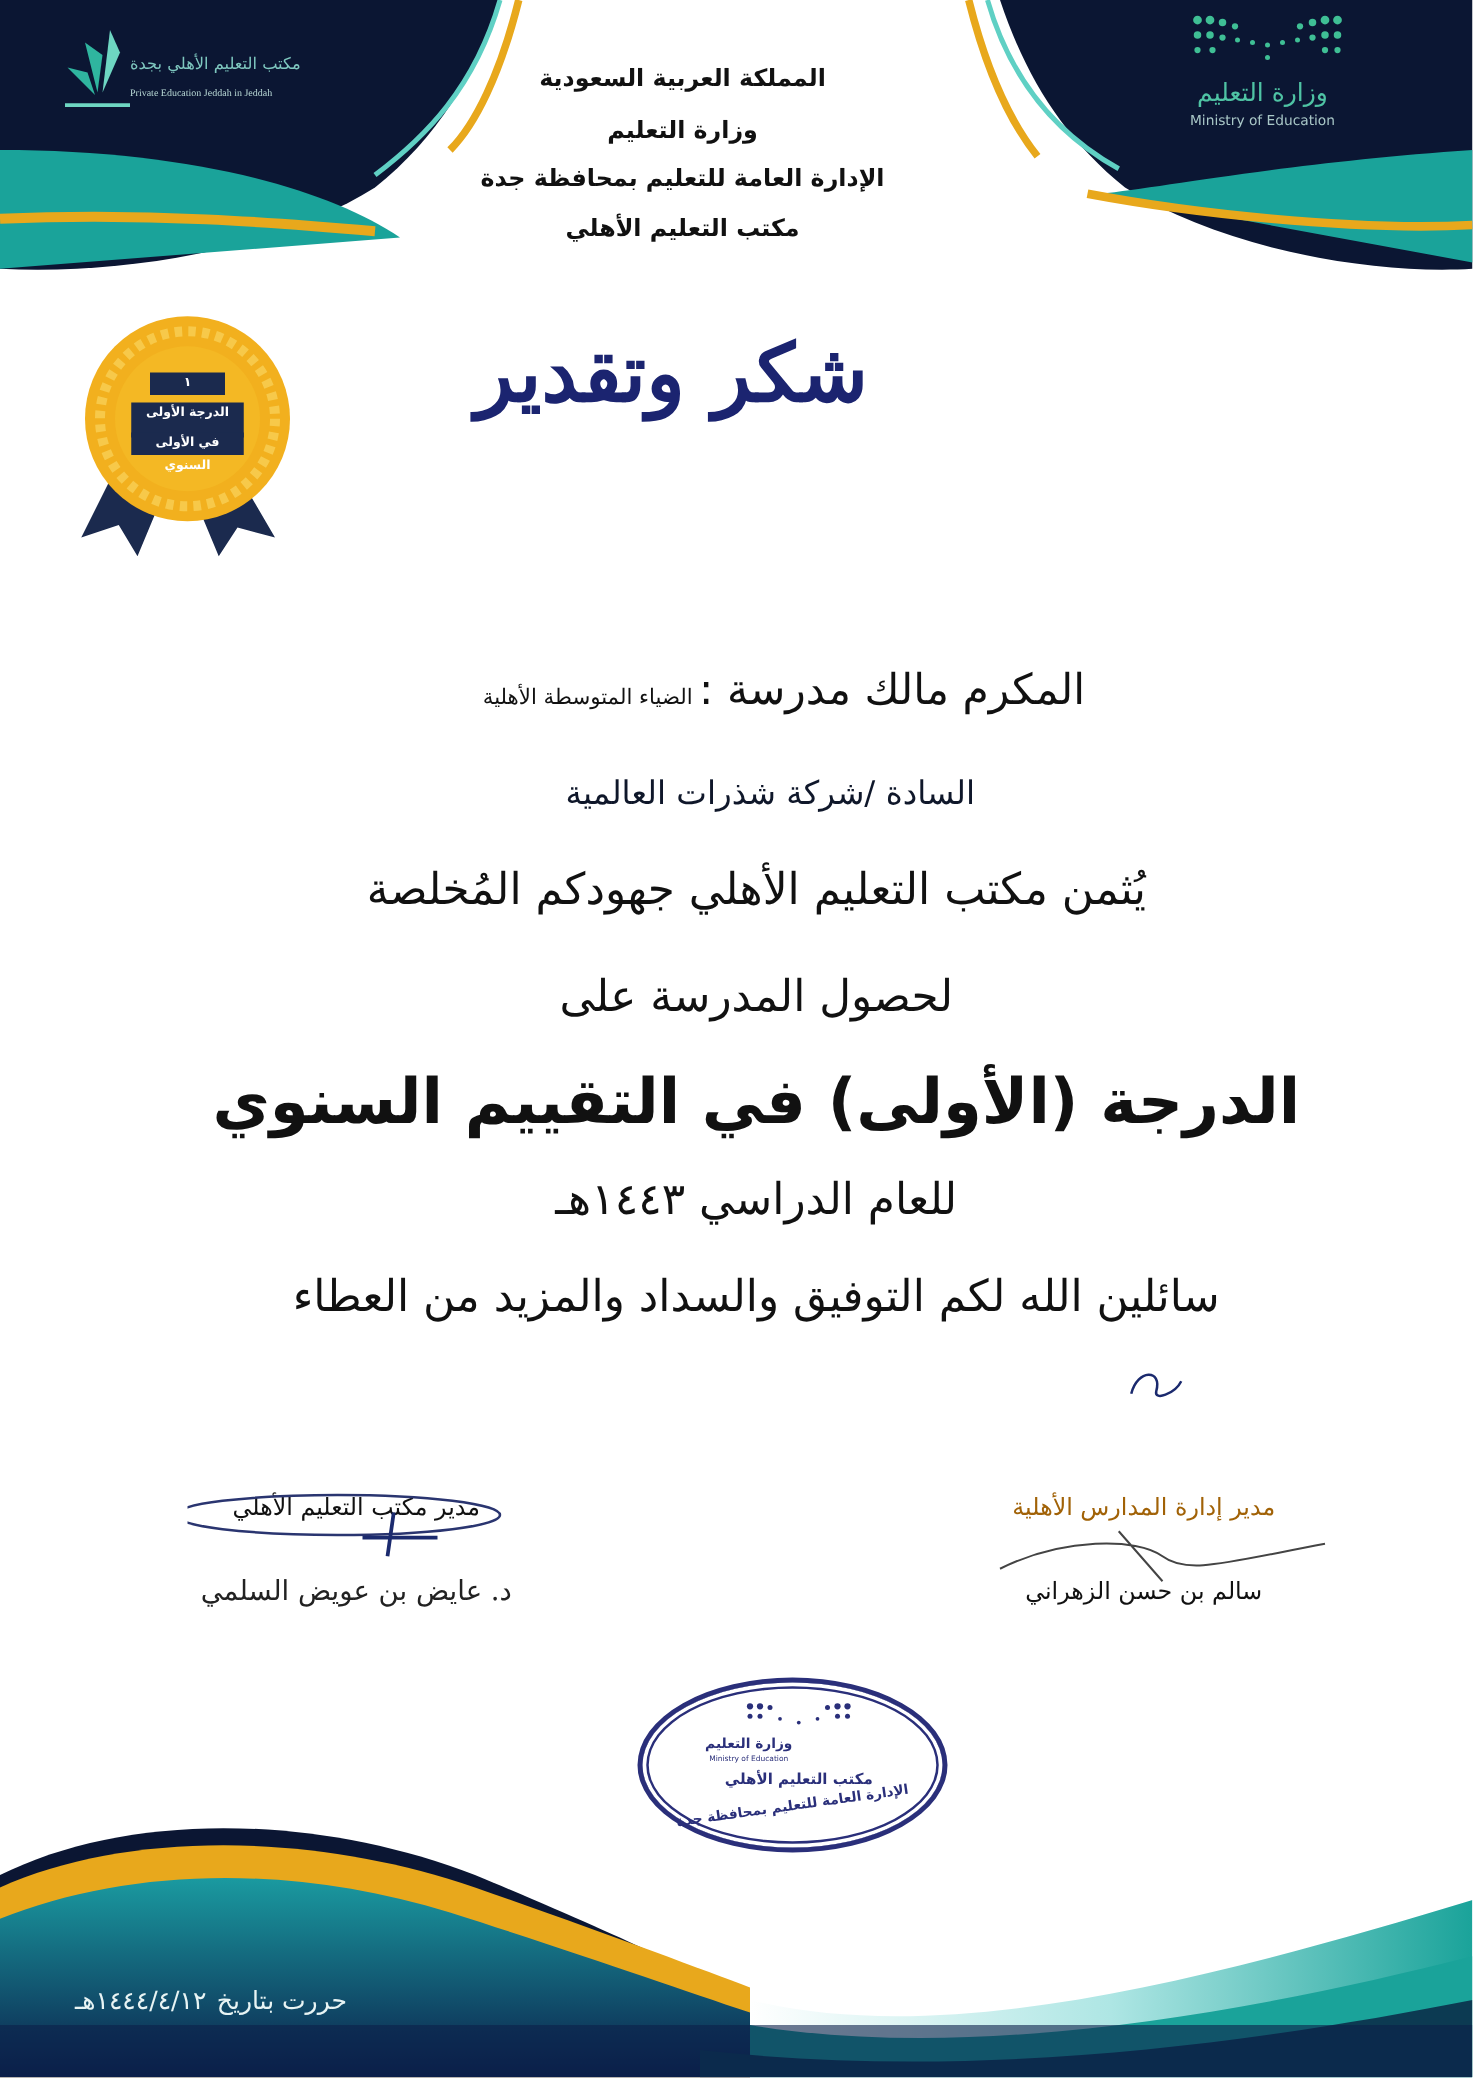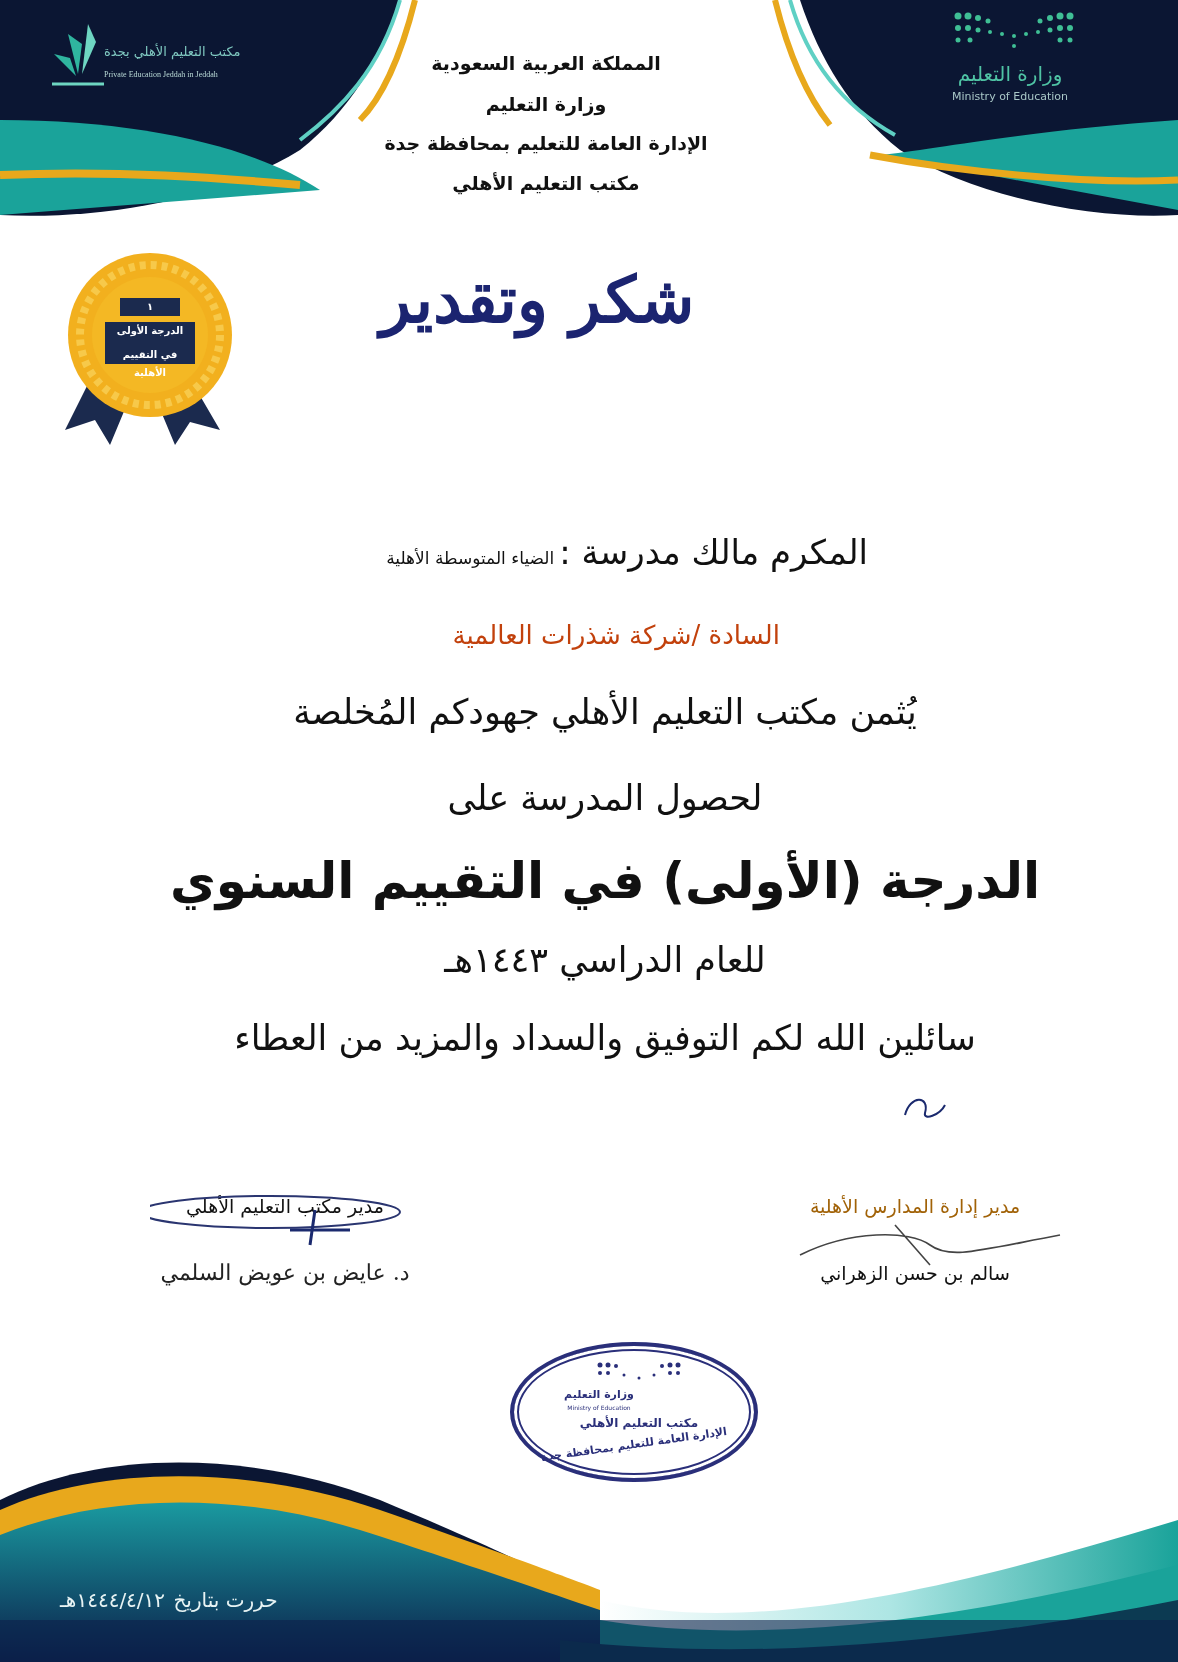--- a/index.html
+++ b/index.html
@@ -78,30 +78,30 @@
 <div class="abs" style="left:55px;top:250px;width:190px;height:200px">
   <svg width="190" height="200" class="abs" style="left:0;top:0">
     <path d="M40,120 L10,180 L40,170 L55,195 L80,135 Z" fill="#1b2a4e"></path>
     <path d="M130,120 L165,180 L135,172 L120,195 L95,135 Z" fill="#1b2a4e"></path>
     <circle cx="95" cy="85" r="82" fill="#f2b01e"></circle>
     <circle cx="95" cy="85" r="70" fill="none" stroke="#f7c94a" stroke-width="8" stroke-dasharray="6 5"></circle>
     <circle cx="95" cy="85" r="58" fill="#f4b824"></circle>
   </svg>
   <div class="medal-box" style="left:65px;top:48px;width:60px;height:18px">١</div>
   <div class="medal-box" style="left:50px;top:72px;width:90px;height:28px">الدرجة الأولى</div>
-  <div class="medal-box" style="left:50px;top:96px;width:90px;height:18px">في التقييم الأهلية</div>
+  <div class="medal-box" style="left:50px;top:96px;width:90px;height:18px">في الأولى السنوي</div>
 </div>
 
 <div class="abs rtl" style="left:380px;top:262px;width:400px;text-align:left;font-family:'DejaVu Serif',serif;font-size:64px;font-weight:bold;color:#1b2470">شكر وتقدير</div>
 
 <div class="abs rtl" style="right:310px;top:532px;white-space:nowrap">
   <span style="font-size:34px;color:#111">المكرم مالك مدرسة :</span>
   <span style="font-size:17px;color:#111">الضياء المتوسطة الأهلية</span>
 </div>
-<div class="abs rtl" style="right:398px;top:620px;font-size:26px;color:#c2410c;white-space:nowrap">السادة /شركة شذرات العالمية</div>
+<div class="abs rtl" style="right:398px;top:620px;font-size:26px;color:#0f172a;white-space:nowrap">السادة /شركة شذرات العالمية</div>
 
 <div class="body-line" style="top:692px;font-size:35px">يُثمن مكتب التعليم الأهلي جهودكم المُخلصة</div>
 <div class="body-line" style="top:778px;font-size:35px">لحصول المدرسة على</div>
 <div class="body-line" style="top:852px;font-size:50px;font-weight:bold">الدرجة (الأولى) في التقييم السنوي</div>
 <div class="body-line" style="top:940px;font-size:35px">للعام الدراسي ١٤٤٣هـ</div>
 <div class="body-line" style="top:1018px;font-size:35px">سائلين الله لكم التوفيق والسداد والمزيد من العطاء</div>
 
 <svg class="abs" style="left:895px;top:1085px" width="60" height="40">
   <path d="M10,30 C15,10 35,10 30,28 C28,36 45,30 50,20" stroke="#1b2a6e" stroke-width="2" fill="none"></path>
 </svg>

